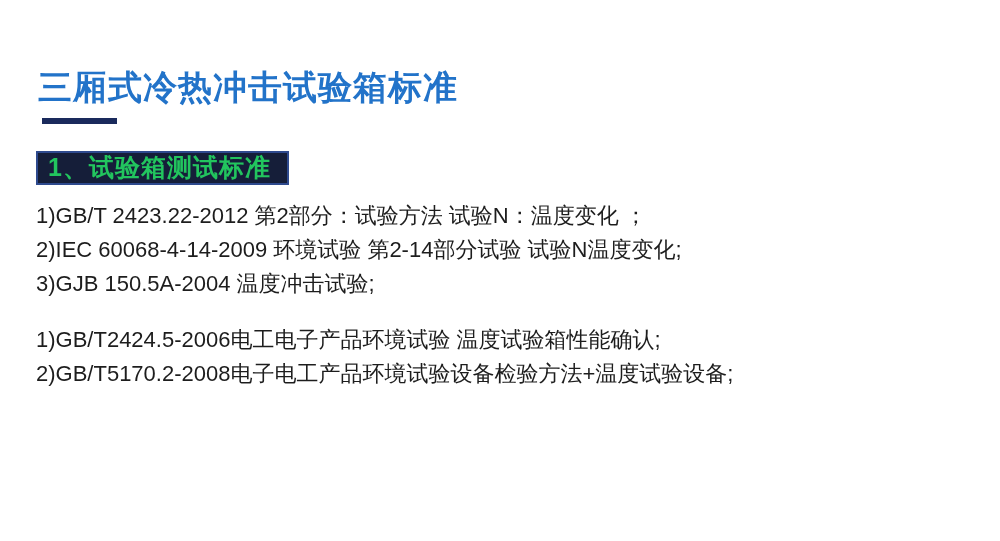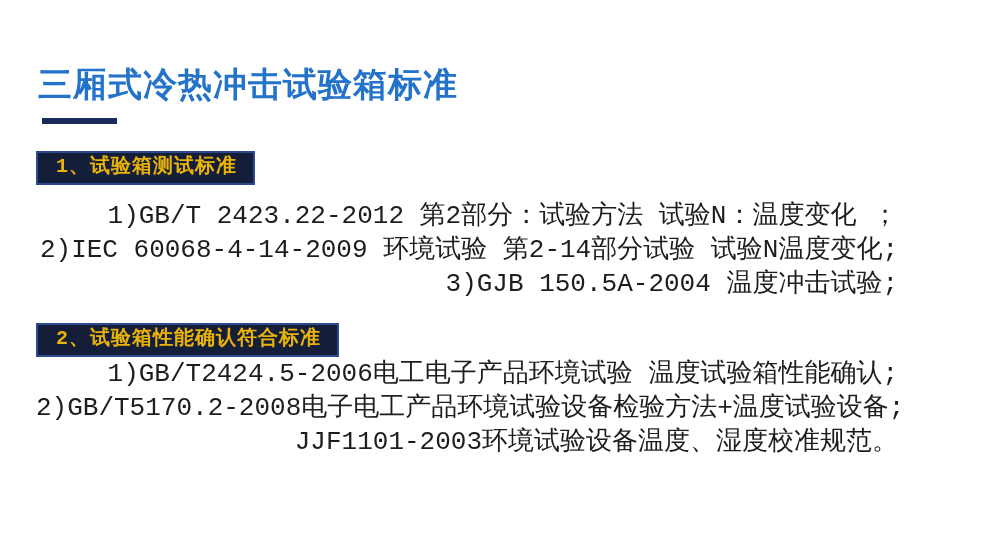--- a/index.html
+++ b/index.html
@@ -7,21 +7,21 @@
     padding: 0;
     background: #ffffff;
   }
   .page {
     position: relative;
     width: 928px;
     height: 541px;
     box-sizing: border-box;
     padding: 68px 30px 0 36px;
     background: #ffffff;
-    font-family: Liberation Mono, monospace;
+    font-family: Liberation Sans, sans-serif;
     overflow: hidden;
   }
   .page-title {
     margin: 0;
     padding: 0 0 0 2px;
     font-size: 34px;
     line-height: 38px;
     font-weight: bold;
     color: #2273C9;
     letter-spacing: 1px;
@@ -39,35 +39,34 @@
     margin-top: 27px;
   }
   .section-second {
     margin-top: 22px;
   }
   .heading-bar {
     display: inline-block;
     box-sizing: border-box;
     background: #151E39;
     border: 2px solid #2E4A8E;
-    color: #eab308;
-    font-size: 20px;
+    color: #22c55e;
+    font-size: 25px;
     line-height: 22px;
     font-weight: bold;
-    padding: 3px 16px 5px 18px;
+    padding: 3px 16px 5px 10px;
     letter-spacing: 1px;
   }
   .items {
     list-style: none;
     margin: 14px 0 0 0;
     padding: 0;
-    font-size: 26px;
+    font-size: 22px;
     line-height: 34px;
     color: #1D1D1D;
-    text-align: right;
   }
   .items li {
     margin: 0;
     padding: 0;
     white-space: nowrap;
   }
   .section-second .items {
     margin-top: 0;
   }
 </style>
@@ -83,21 +82,19 @@
   <div class="section section-first">
     <div class="heading-bar">1、试验箱测试标准</div>
     <ul class="items">
       <li>1)GB/T 2423.22-2012 第2部分：试验方法 试验N：温度变化 ；</li>
       <li>2)IEC 60068-4-14-2009 环境试验 第2-14部分试验 试验N温度变化;</li>
       <li>3)GJB 150.5A-2004 温度冲击试验;</li>
     </ul>
   </div>
 
   <div class="section section-second">
-    <div class="heading-bar">2、试验箱性能确认符合标准</div>
     <ul class="items">
       <li>1)GB/T2424.5-2006电工电子产品环境试验 温度试验箱性能确认;</li>
       <li>2)GB/T5170.2-2008电子电工产品环境试验设备检验方法+温度试验设备;</li>
-      <li>JJF1101-2003环境试验设备温度、湿度校准规范。</li>
     </ul>
   </div>
 
 </div>
 
 </body></html>

